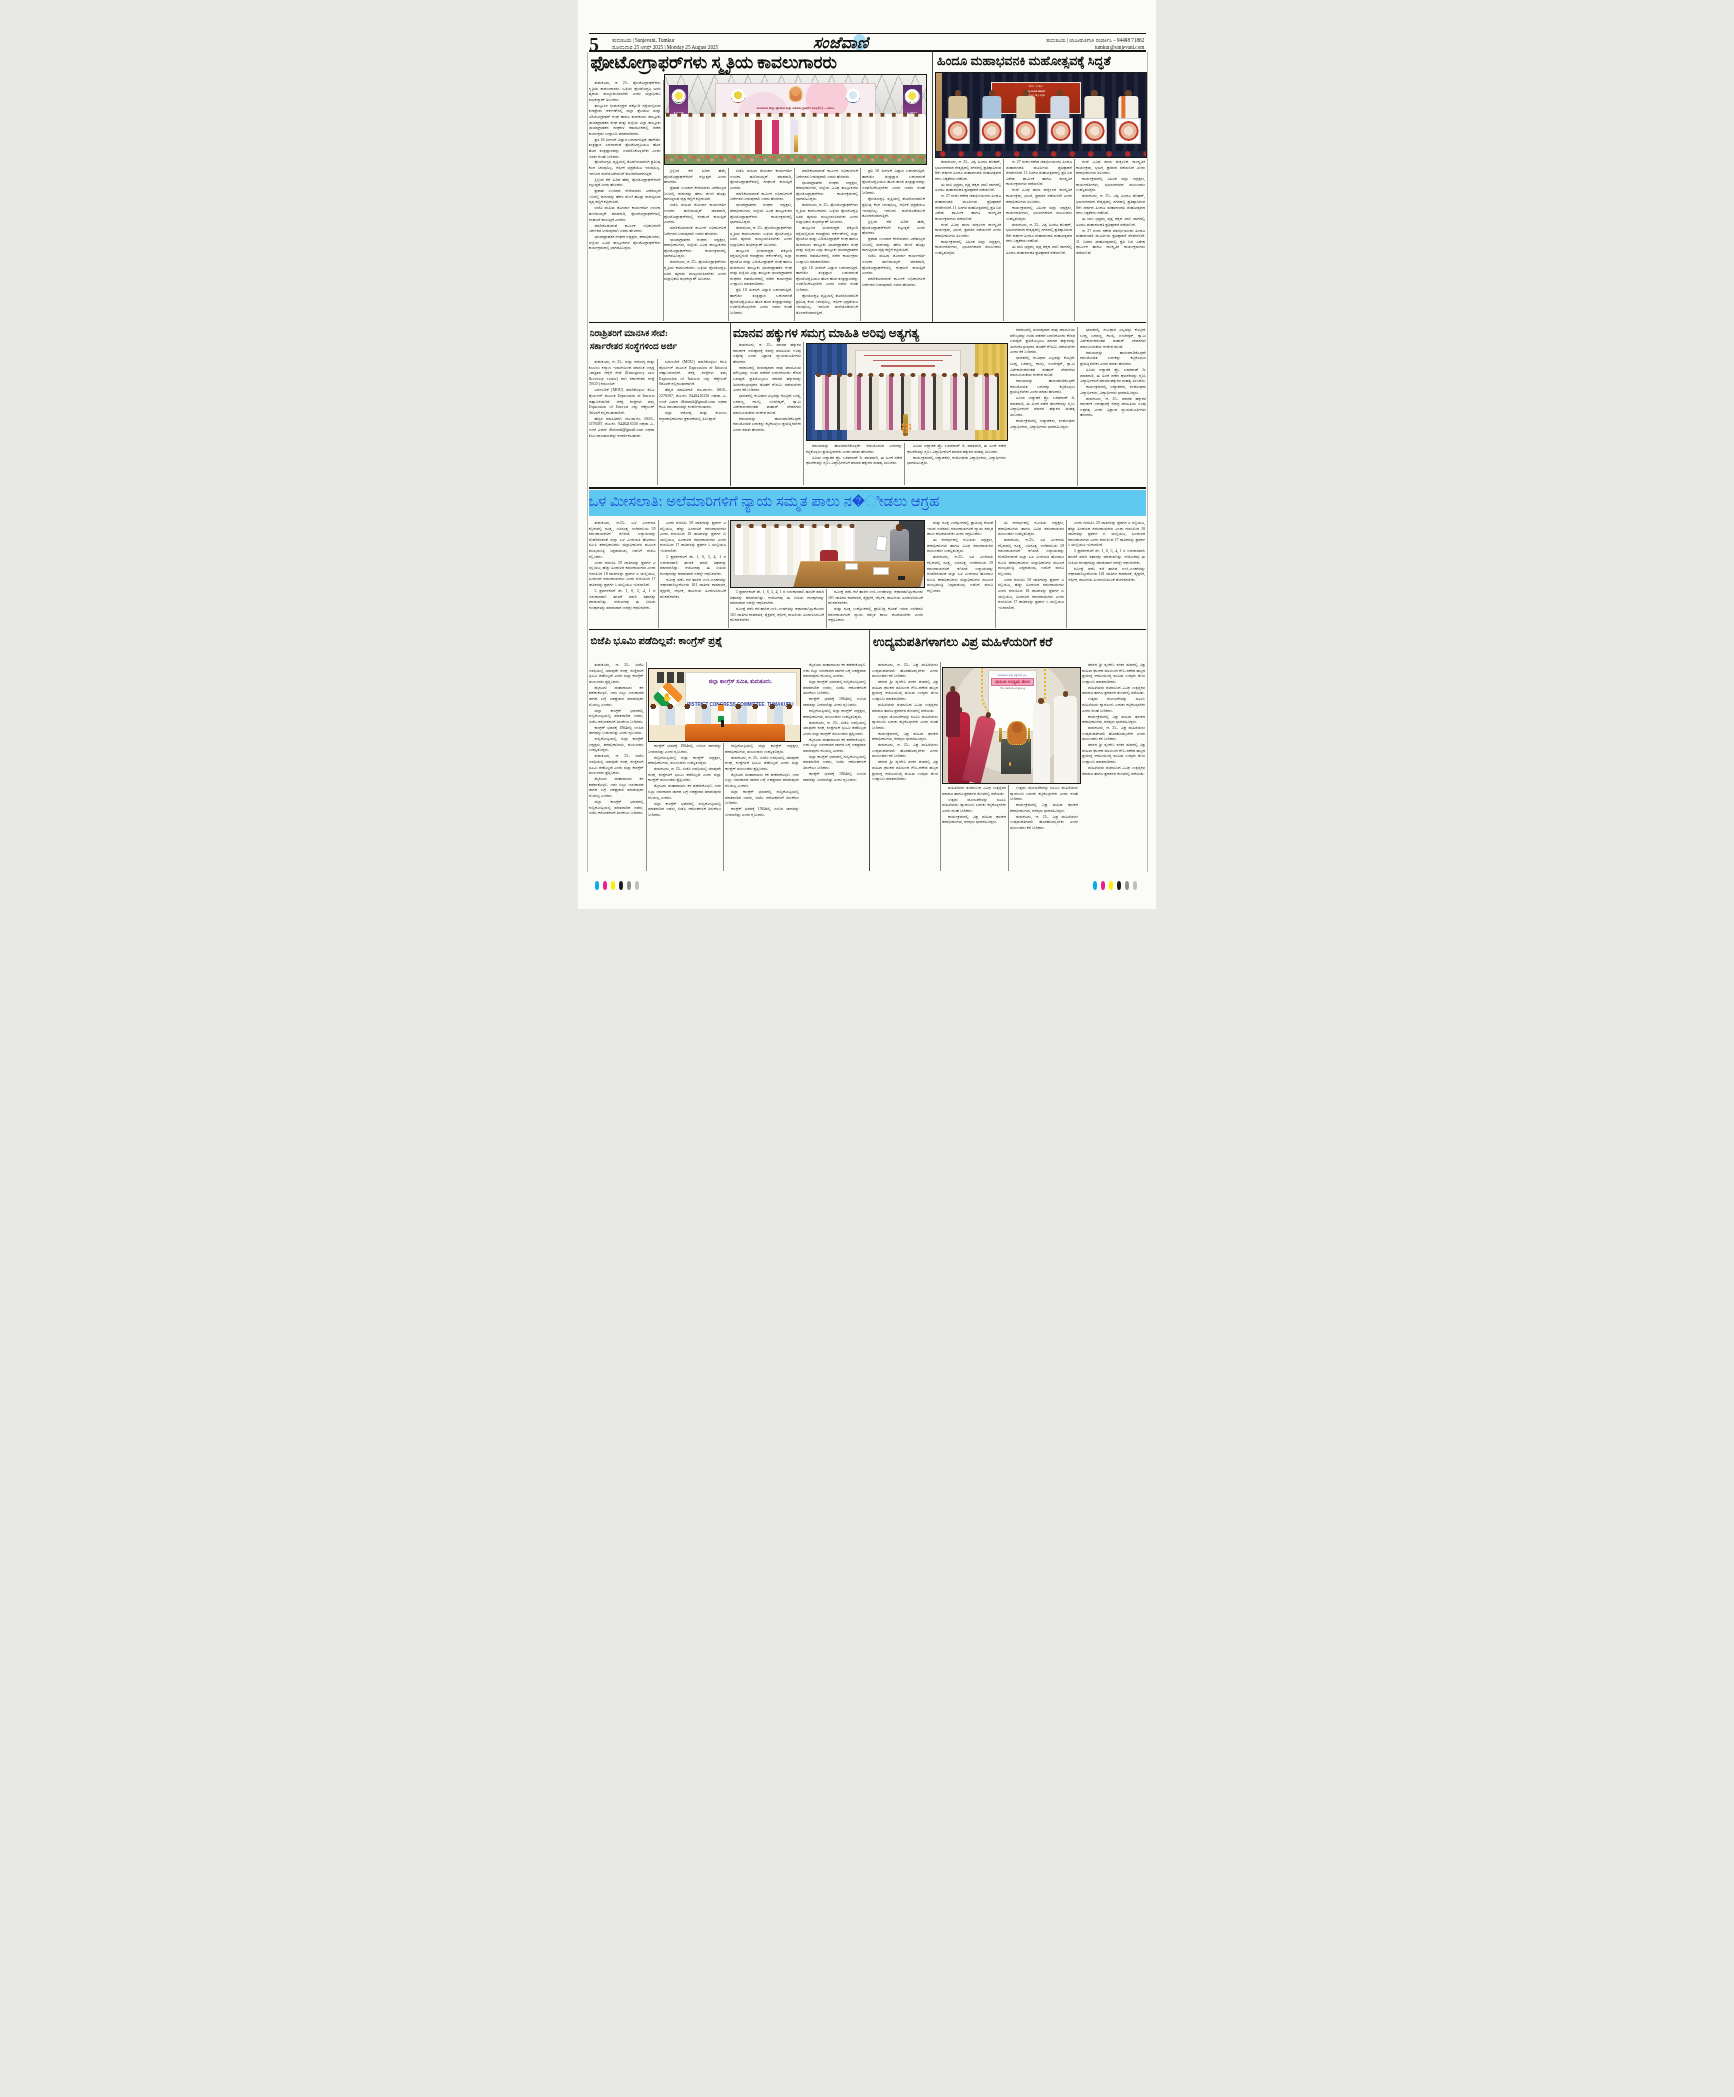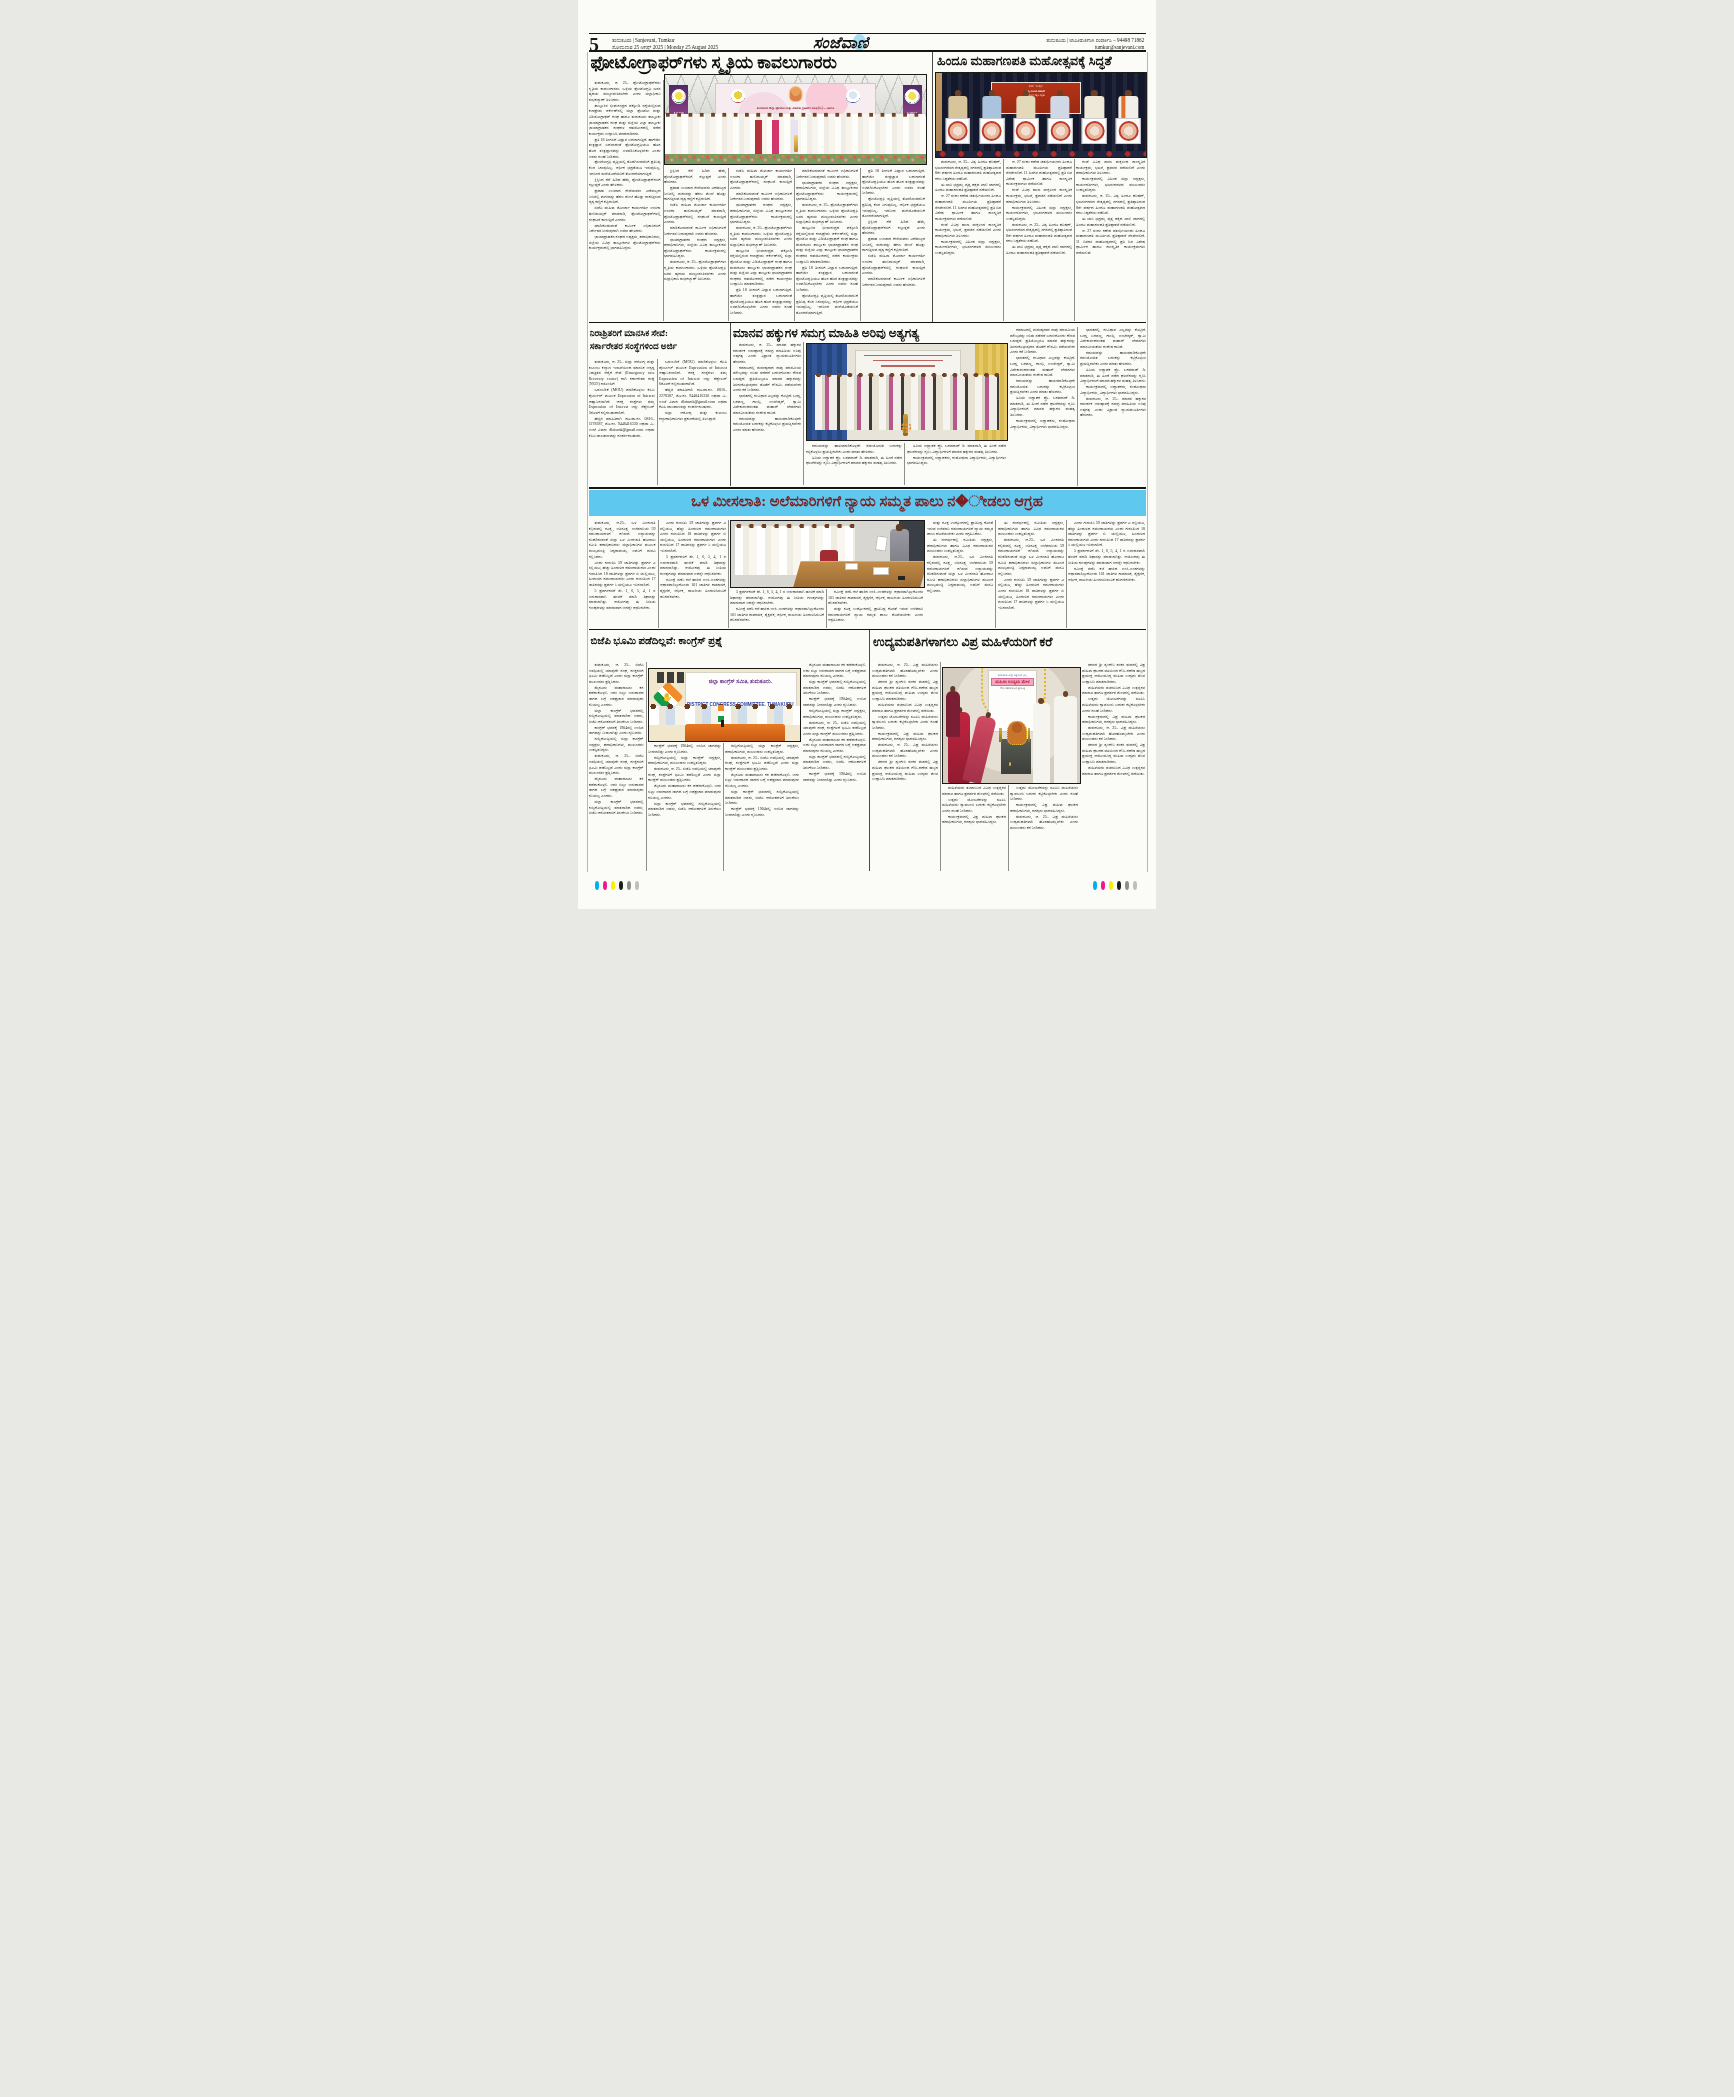--- a/index.html
+++ b/index.html
@@ -147,21 +147,21 @@
   .p6-tablecloth{position:absolute;left:42%;top:62%;width:22%;height:30%;background:linear-gradient(180deg,#555a52,#3c403a);}
   .p6-lamp{position:absolute;width:2.5px;height:14.3px;background:linear-gradient(180deg,#d9ae3c,#8d6a1c);}
   .p6-flame{position:absolute;width:2.5px;height:3.8px;border-radius:50% 50% 50% 50%/60% 60% 40% 40%;background:#f3a53a;}
   .p6-woman{position:absolute;border-radius:5.9px 5.9px 1.7px 1.7px;}
   .p6-woman:before{content:"";position:absolute;left:50%;top:-4.6px;transform:translateX(-50%);width:5.5px;height:5.9px;border-radius:50%;background:#5d3a22;}
   .p6-man{position:absolute;background:#f6f4ee;border-radius:4.2px 4.2px 0 0;}
   .p6-man:before{content:"";position:absolute;left:50%;top:-5px;transform:translateX(-50%);width:5.9px;height:6.3px;border-radius:50%;background:#6e4325;}
 
   
   .strap{position:absolute;left:10.5px;width:557px;top:490px;height:26.4px;background:#5fc8ef;}
-  .strap .h{position:absolute;left:0;right:0;top:3.4px;text-align:center;font-size:14.7px;font-weight:bold;color:#7f1d1d;white-space:nowrap;}
+  .strap .h{position:absolute;left:0;right:0;top:3.4px;font-size:14.7px;font-weight:normal;color:#1d4ed8;white-space:nowrap;}
 
   
   .regdots{position:absolute;bottom:19.3px;height:8.4px;display:flex;gap:3.8px;}
   .regdots i{display:block;width:4.2px;height:8.4px;border-radius:50%;}
 </style>
 </head>
 <body>
 
 <div class="page">
 
@@ -244,21 +244,21 @@
       <p>ಪ್ರತಿ 18 ತಿಂಗಳಿಗೆ ವಿಜ್ಞಾನ ಬದಲಾಗುತ್ತಿದೆ. ಹಾಗೆಯೇ ತಂತ್ರಜ್ಞಾನ ಬದಲಾದಂತೆ ಫೋಟೋಗ್ರಫಿಯೂ ಹೊಸ ಹೊಸ ತಂತ್ರಜ್ಞಾನವನ್ನು ಅಳವಡಿಸಿಕೊಳ್ಳಬೇಕು ಎಂದು ಅವರು ಸಲಹೆ ನೀಡಿದರು.</p>
       <p>ಫೋಟೋಗ್ರಫಿ ವೃತ್ತಿಯಲ್ಲಿ ತೊಡಗಿರುವವರಿಗೆ ಪ್ರತಿನಿತ್ಯ ಕೆಲಸ ಸಿಗುವುದಿಲ್ಲ. ಆರ್ಥಿಕ ಭದ್ರತೆಯೂ ಇರುವುದಿಲ್ಲ. ಇದರಿಂದ ಮನೆಯೊಡೆಯರಿಗೆ ತೊಂದರೆಯಾಗುತ್ತಿದೆ.</p>
       <p>ಕ್ಲಿಕ್ಕಿಸಿದ ಸೆರೆ ಹಿಡಿದ ಹೆಮ್ಮೆ ಫೋಟೋಗ್ರಾಫರ್‌ಗಳಿಗೆ ಸಲ್ಲುತ್ತದೆ ಎಂದು ಹೇಳಿದರು.</p>
       <p>ಪ್ರವಾಹ ಉಂಟಾದ ಸೇನೆಯವರು ಎದೆಮಟ್ಟದ ನೀರಿನಲ್ಲಿ ಮಗುವನ್ನು ಹೆಗಲ ಮೇಲೆ ಹೊತ್ತು ಸಾಗುತ್ತಿರುವ ದೃಶ್ಯ ಕಣ್ಣಿಗೆ ಕಟ್ಟಿದಂತಿದೆ.</p>
       <p>ಬಿಜೆಪಿ ಮಹಿಳಾ ಮೋರ್ಚಾ ಕಾರ್ಯದರ್ಶಿ ಅಂಬಿಕಾ ಹುಲಿನಾಯ್ಕರ್ ಮಾತನಾಡಿ, ಫೋಟೋಗ್ರಾಫರ್‌ಗಳಲ್ಲಿ ಸಂಘಟನೆ ಕಾಣುತ್ತಿದೆ ಎಂದರು.</p>
       <p>ಮಾಡಿಕೊಡುವಂತೆ ಕಾರ್ಮಿಕ ಅಧಿಕಾರಿಗಳಿಗೆ ನಿರ್ದೇಶನ ನೀಡುವುದಾಗಿ ಅವರು ಹೇಳಿದರು.</p>
     </div>
 
   <div class="vr" style="left:354px;top:52px;height:270px"></div>
 
-  <div class="h1" style="left:359px;top:55px;font-size:12.6px">ಹಿಂದೂ ಮಹಾಗಣಪತಿ ಮಹೋತ್ಸವಕ್ಕೆ ಸಿದ್ಧತೆ</div>
+  <div class="h1" style="left:359px;top:55px;font-size:12.6px">ಹಿಂದೂ ಮಹಾಭವನಕಿ ಮಹೋತ್ಸವಕ್ಕೆ ಸಿದ್ಧತೆ</div>
 
   <div class="photo p2" style="left:357px;top:72px;width:210px;height:84px">
     <div class="p2-folds"></div>
     <div class="p2-door"></div>
     <div class="p2-banner">
       <span>ಸೇವಾ</span> ·
       <span>ಸಂಸ್ಕಾರ</span><br>
       <b>ವಿಶ್ವ ಹಿಂದೂ ಪರಿಷದ್</b><br>
       <span>ಧರ್ಮೋ ರಕ್ಷತಿ ರಕ್ಷಿತಃ</span>
     </div>

